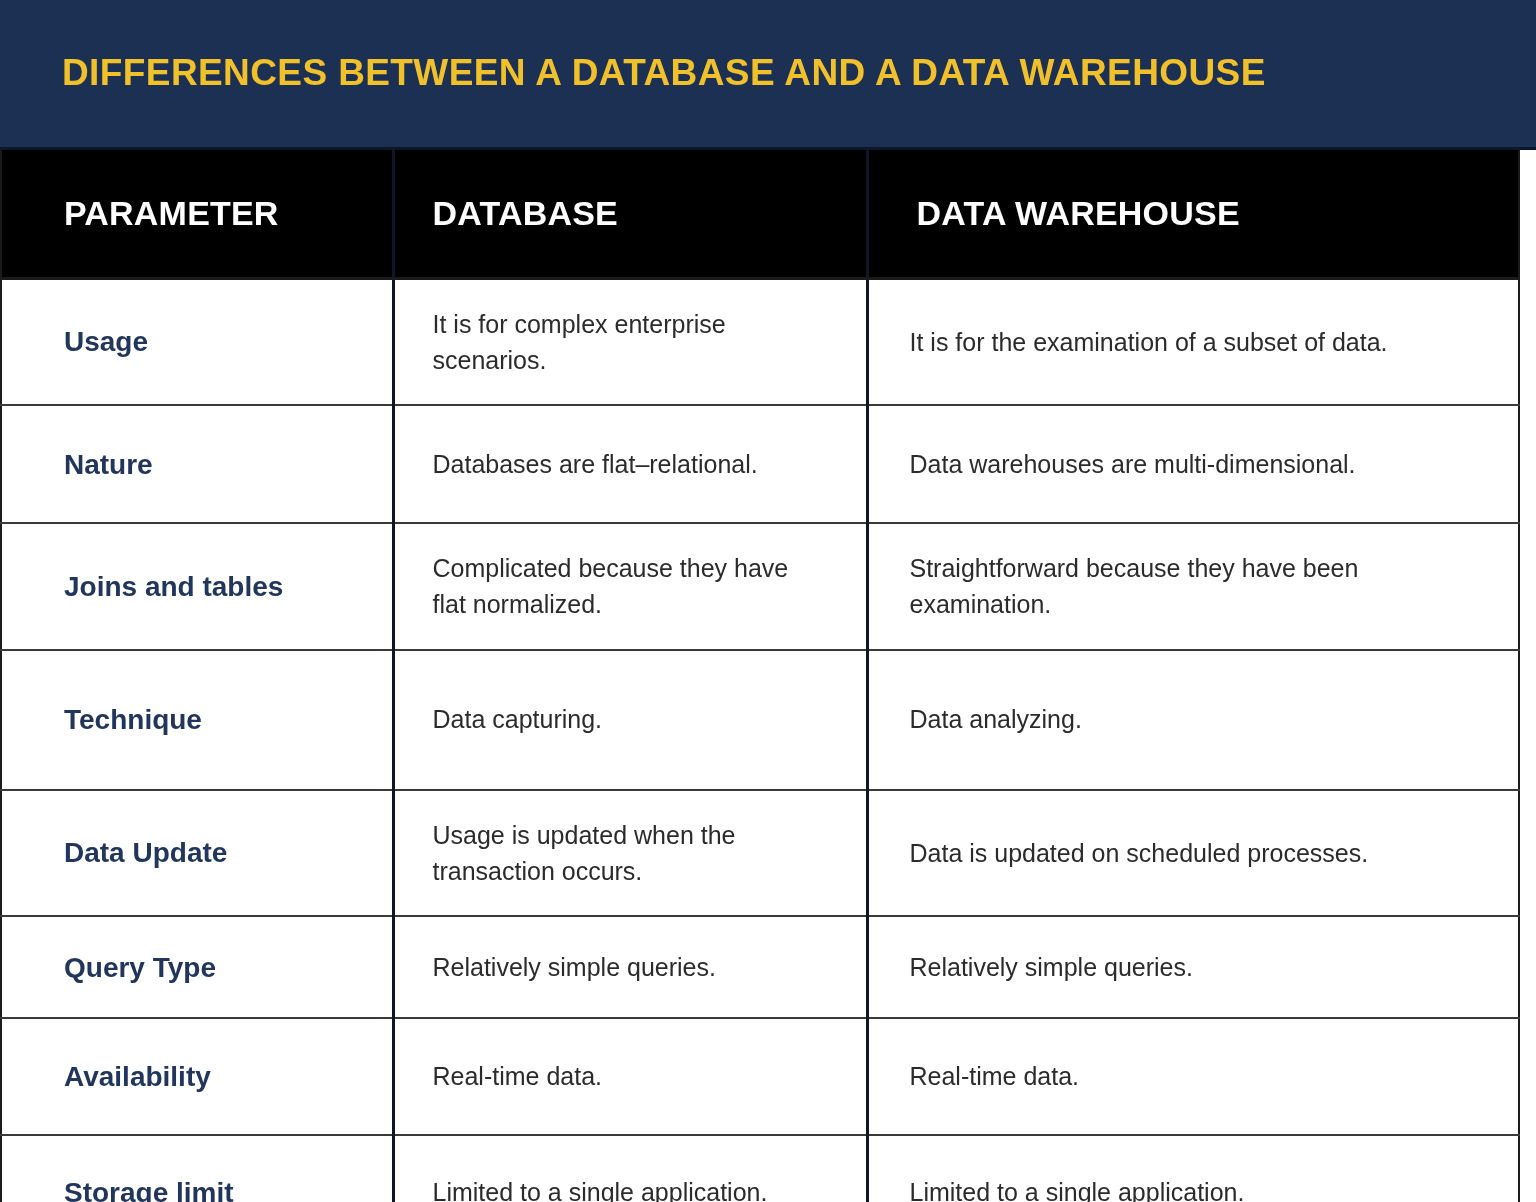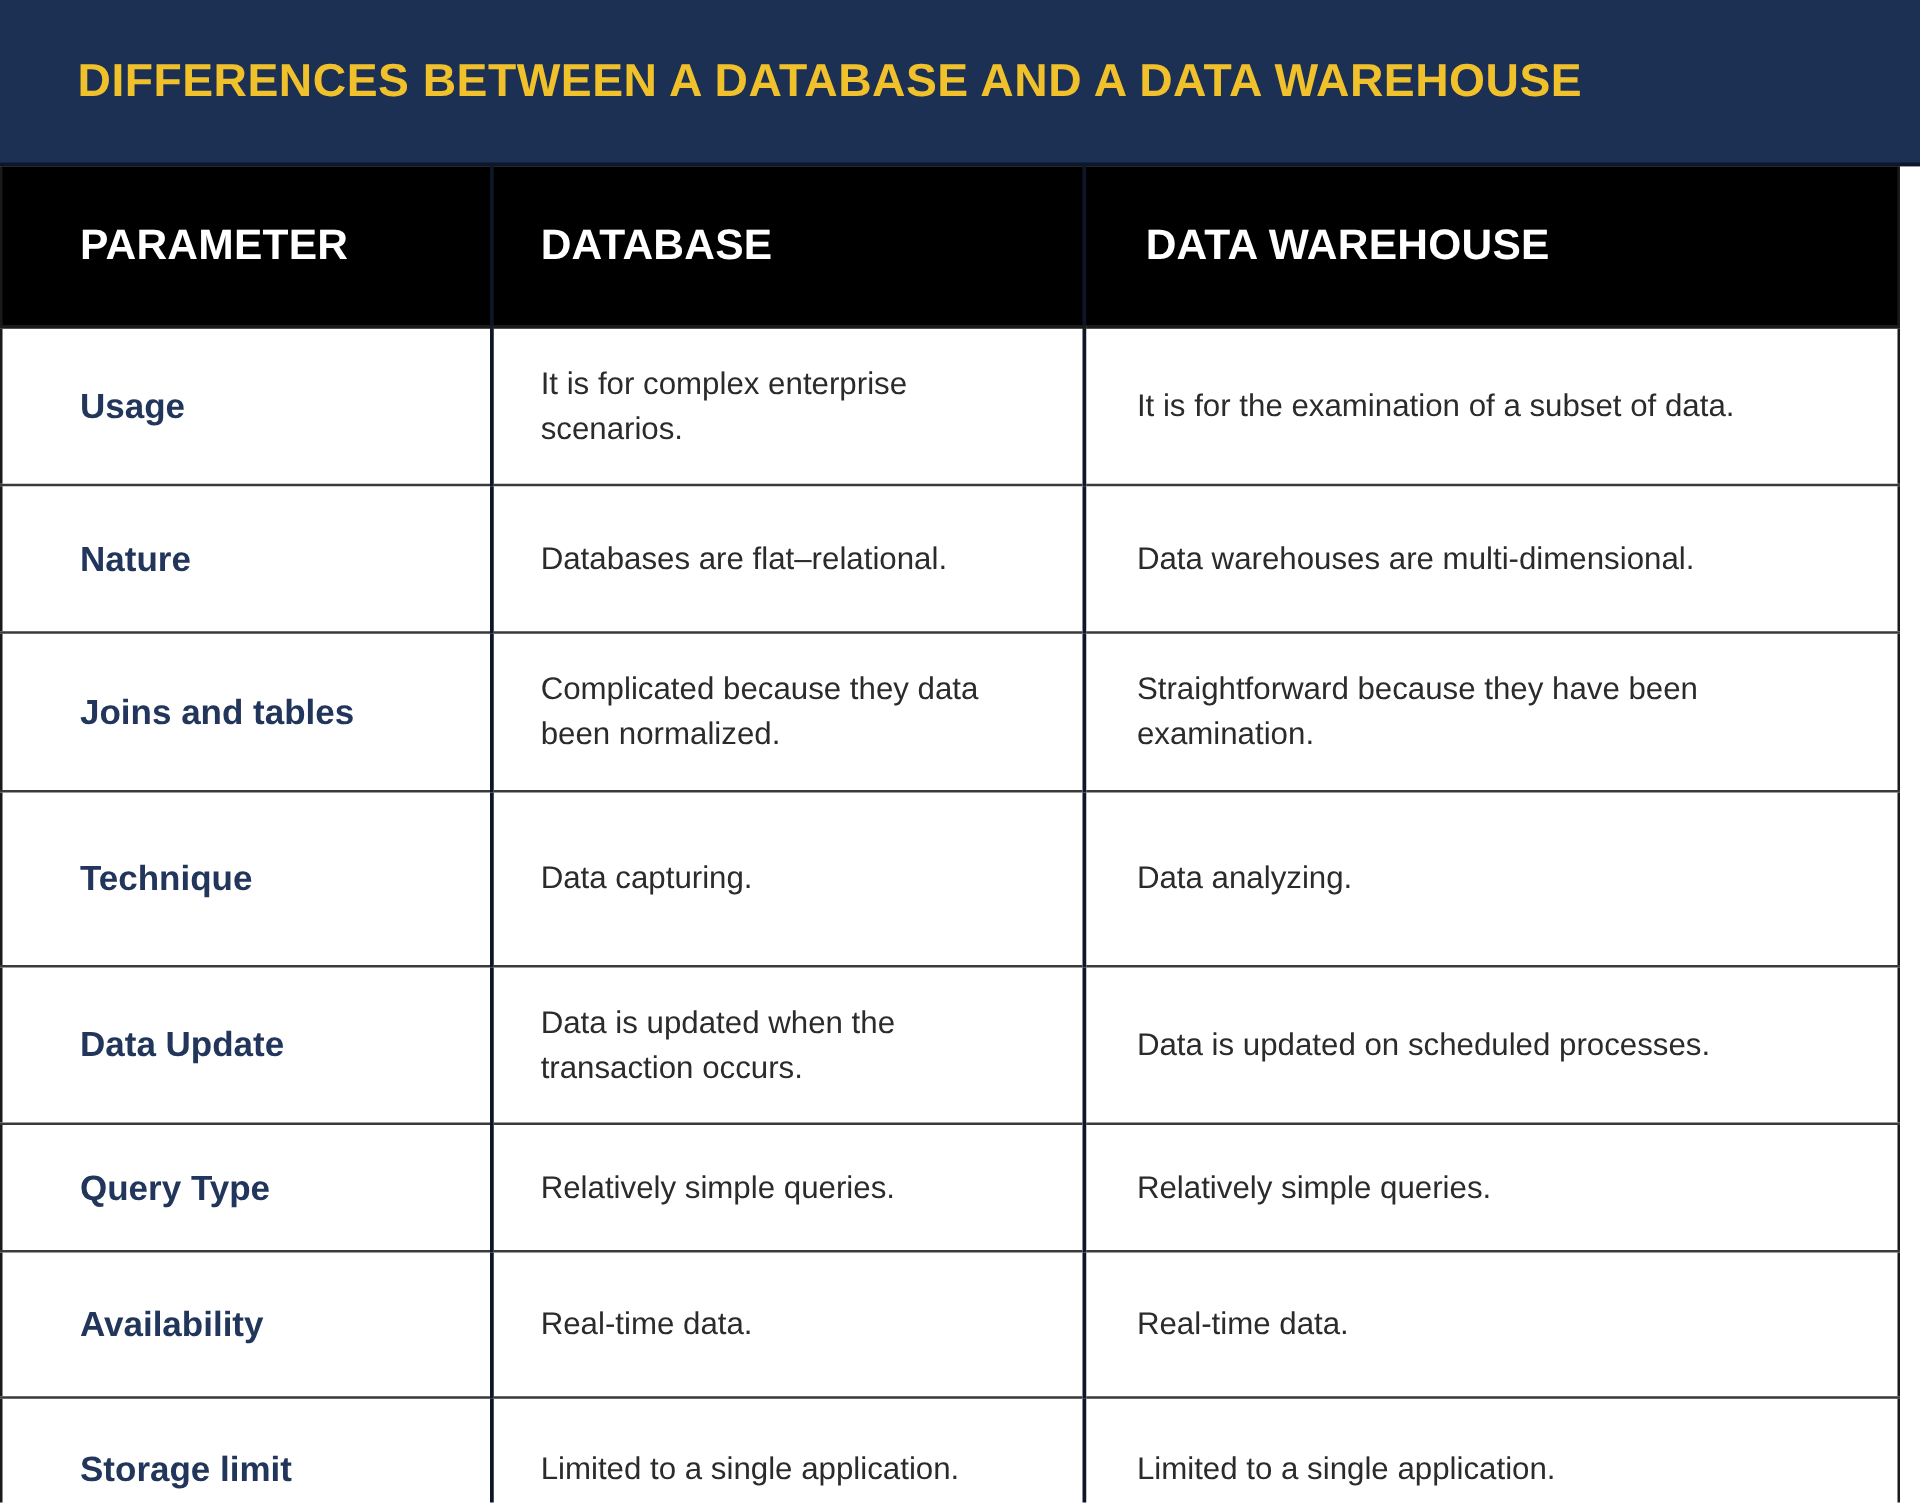--- a/index.html
+++ b/index.html
@@ -18,21 +18,21 @@
   .sheet {
     width: 1536px;
     height: 1202px;
     background: #ffffff;
     position: relative;
   }
 
   
   .title-band {
     width: 100%;
-    height: 133px;
+    height: 150px;
     background: #1c3054;
     display: flex;
     align-items: center;
     padding: 0 62px;
     border-bottom: 3px solid #0d1729;
   }
   .title-text {
     color: #f1c12b;
     font-size: 37px;
     font-weight: bold;
@@ -139,31 +139,31 @@
         <td class="cell-db">It is for complex enterprise scenarios.</td>
         <td class="cell-dw">It is for the examination of a subset of data.</td>
       </tr>
       <tr class="r1">
         <td class="param">Nature</td>
         <td class="cell-db">Databases are flat–relational.</td>
         <td class="cell-dw">Data warehouses are multi-dimensional.</td>
       </tr>
       <tr class="r2">
         <td class="param">Joins and tables</td>
-        <td class="cell-db">Complicated because they data been normalized.</td>
+        <td class="cell-db">Complicated because they have flat normalized.</td>
         <td class="cell-dw">Straightforward because they have been examination.</td>
       </tr>
       <tr class="r3">
         <td class="param">Technique</td>
         <td class="cell-db">Data capturing.</td>
         <td class="cell-dw">Data analyzing.</td>
       </tr>
       <tr class="r4">
         <td class="param">Data Update</td>
-        <td class="cell-db">Data is updated when the transaction occurs.</td>
+        <td class="cell-db">Usage is updated when the transaction occurs.</td>
         <td class="cell-dw">Data is updated on scheduled processes.</td>
       </tr>
       <tr class="r5">
         <td class="param">Query Type</td>
         <td class="cell-db">Relatively simple queries.</td>
         <td class="cell-dw">Relatively simple queries.</td>
       </tr>
       <tr class="r6">
         <td class="param">Availability</td>
         <td class="cell-db">Real-time data.</td>

